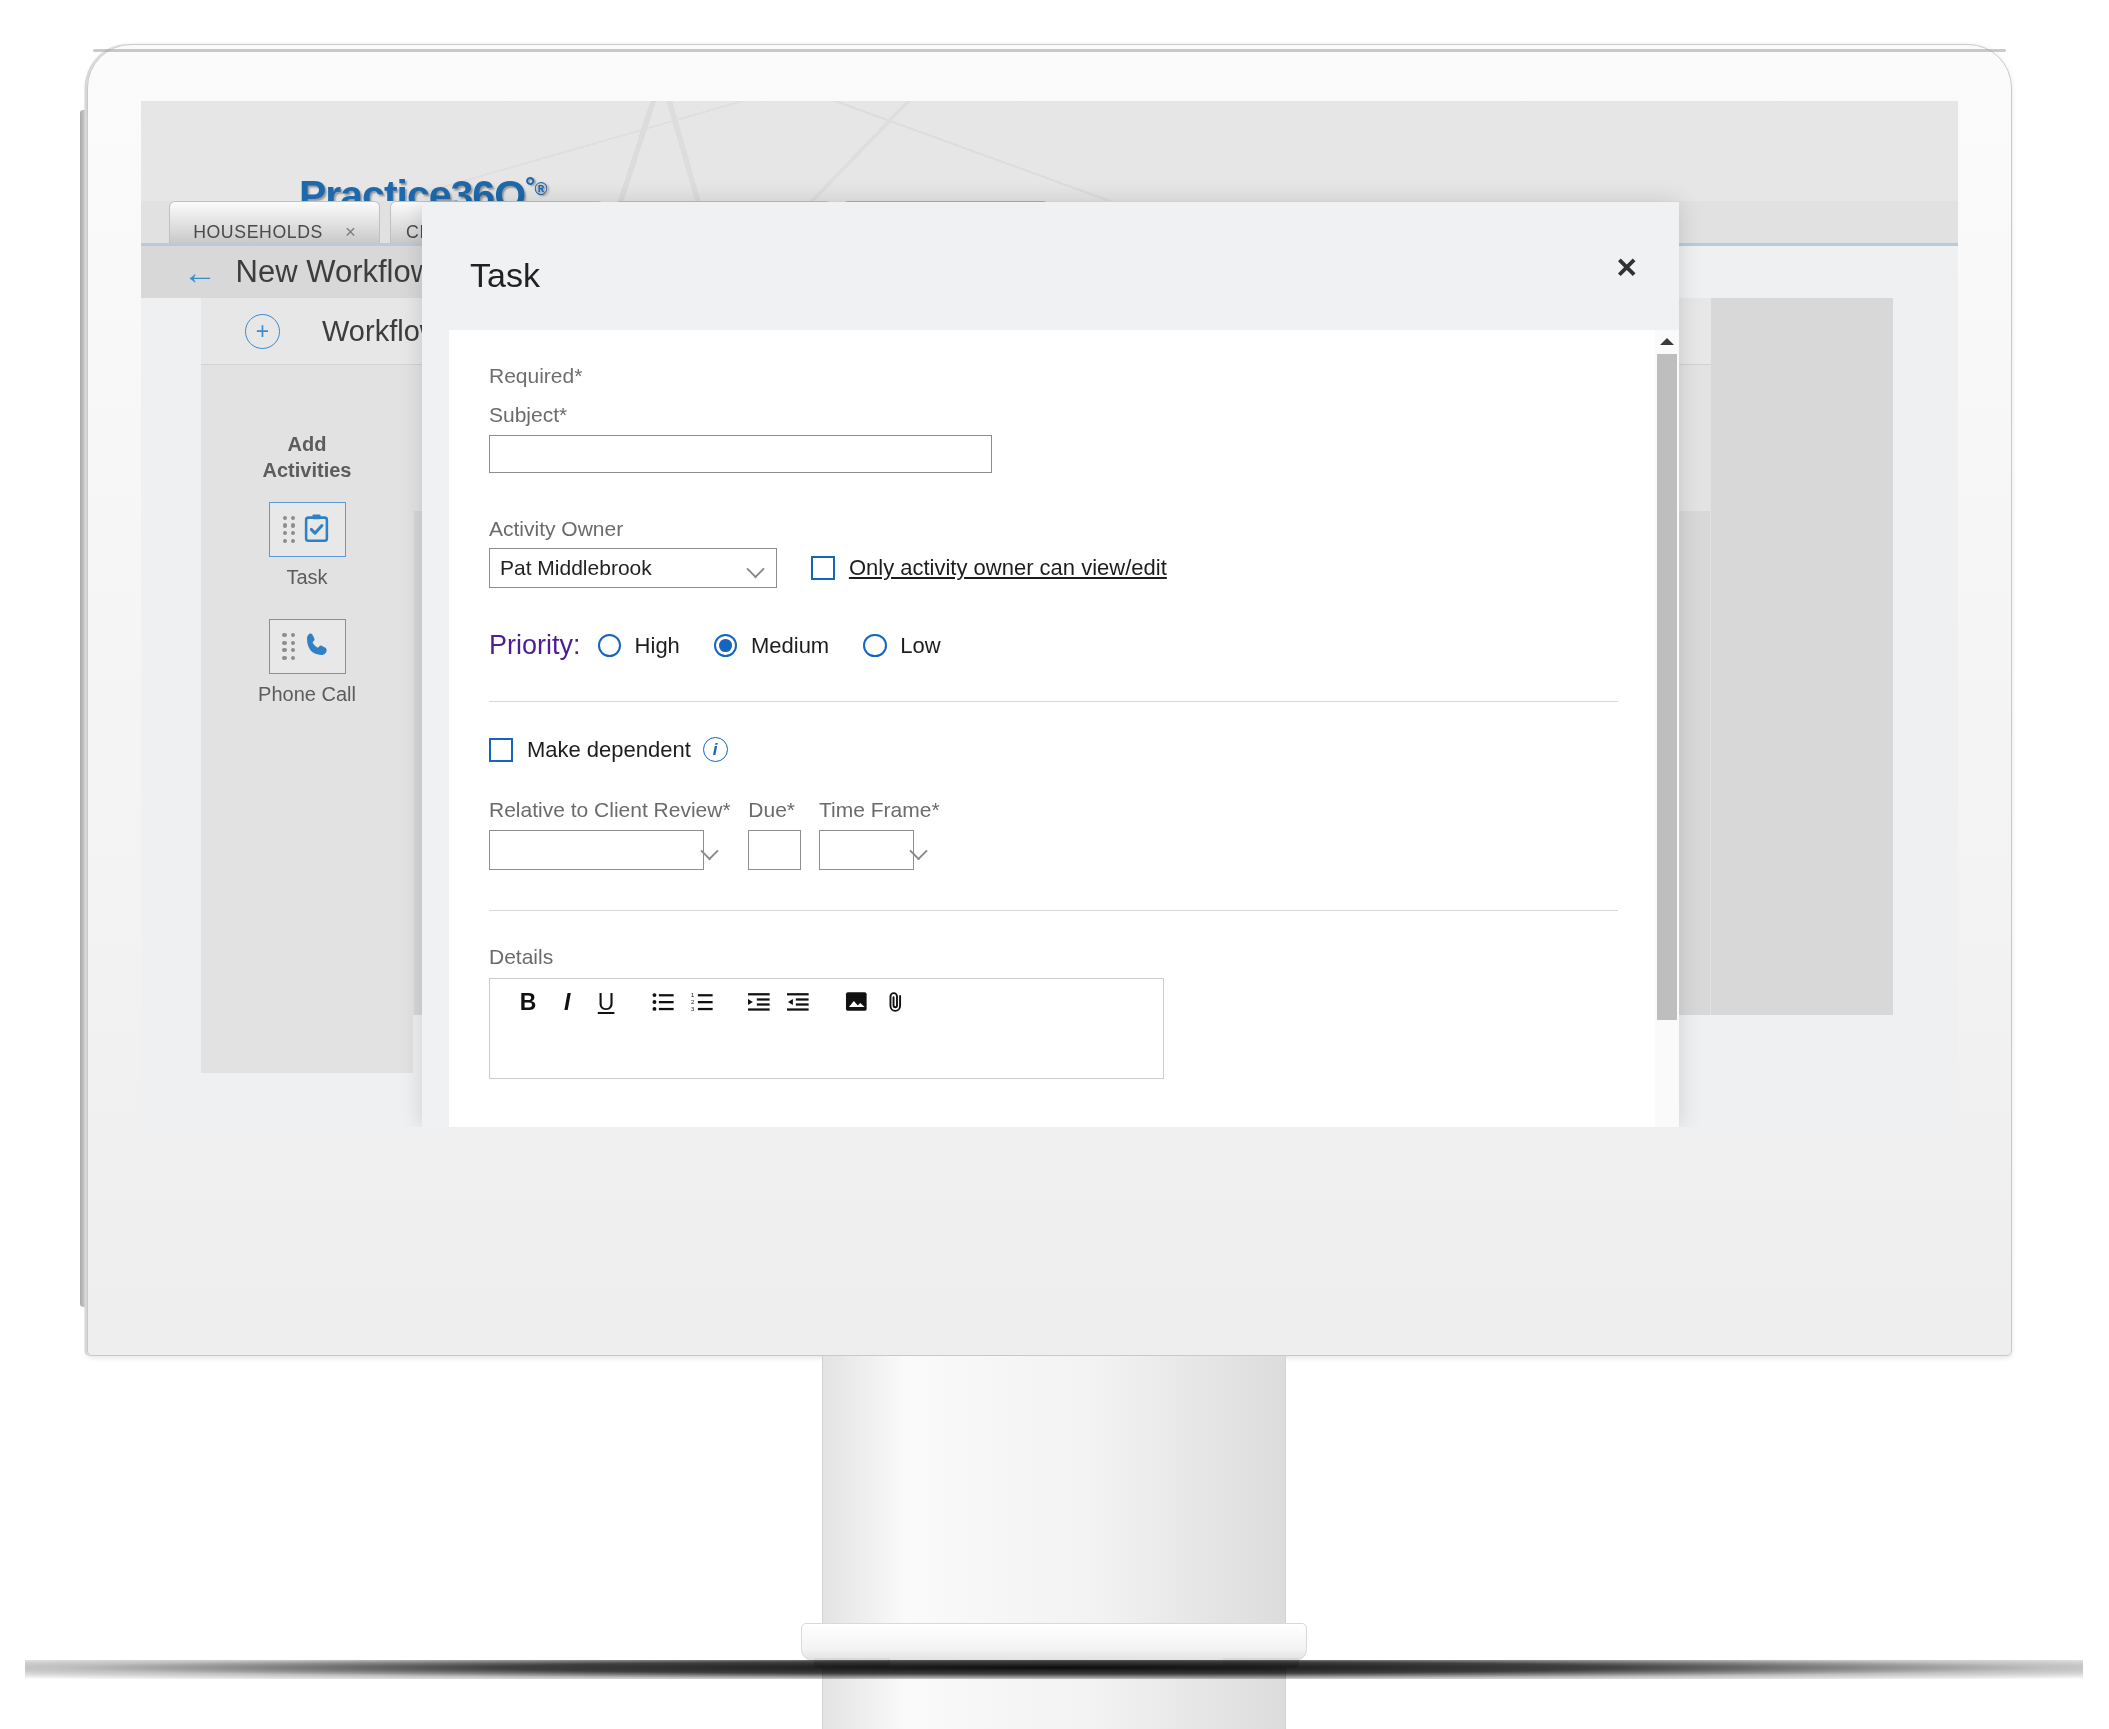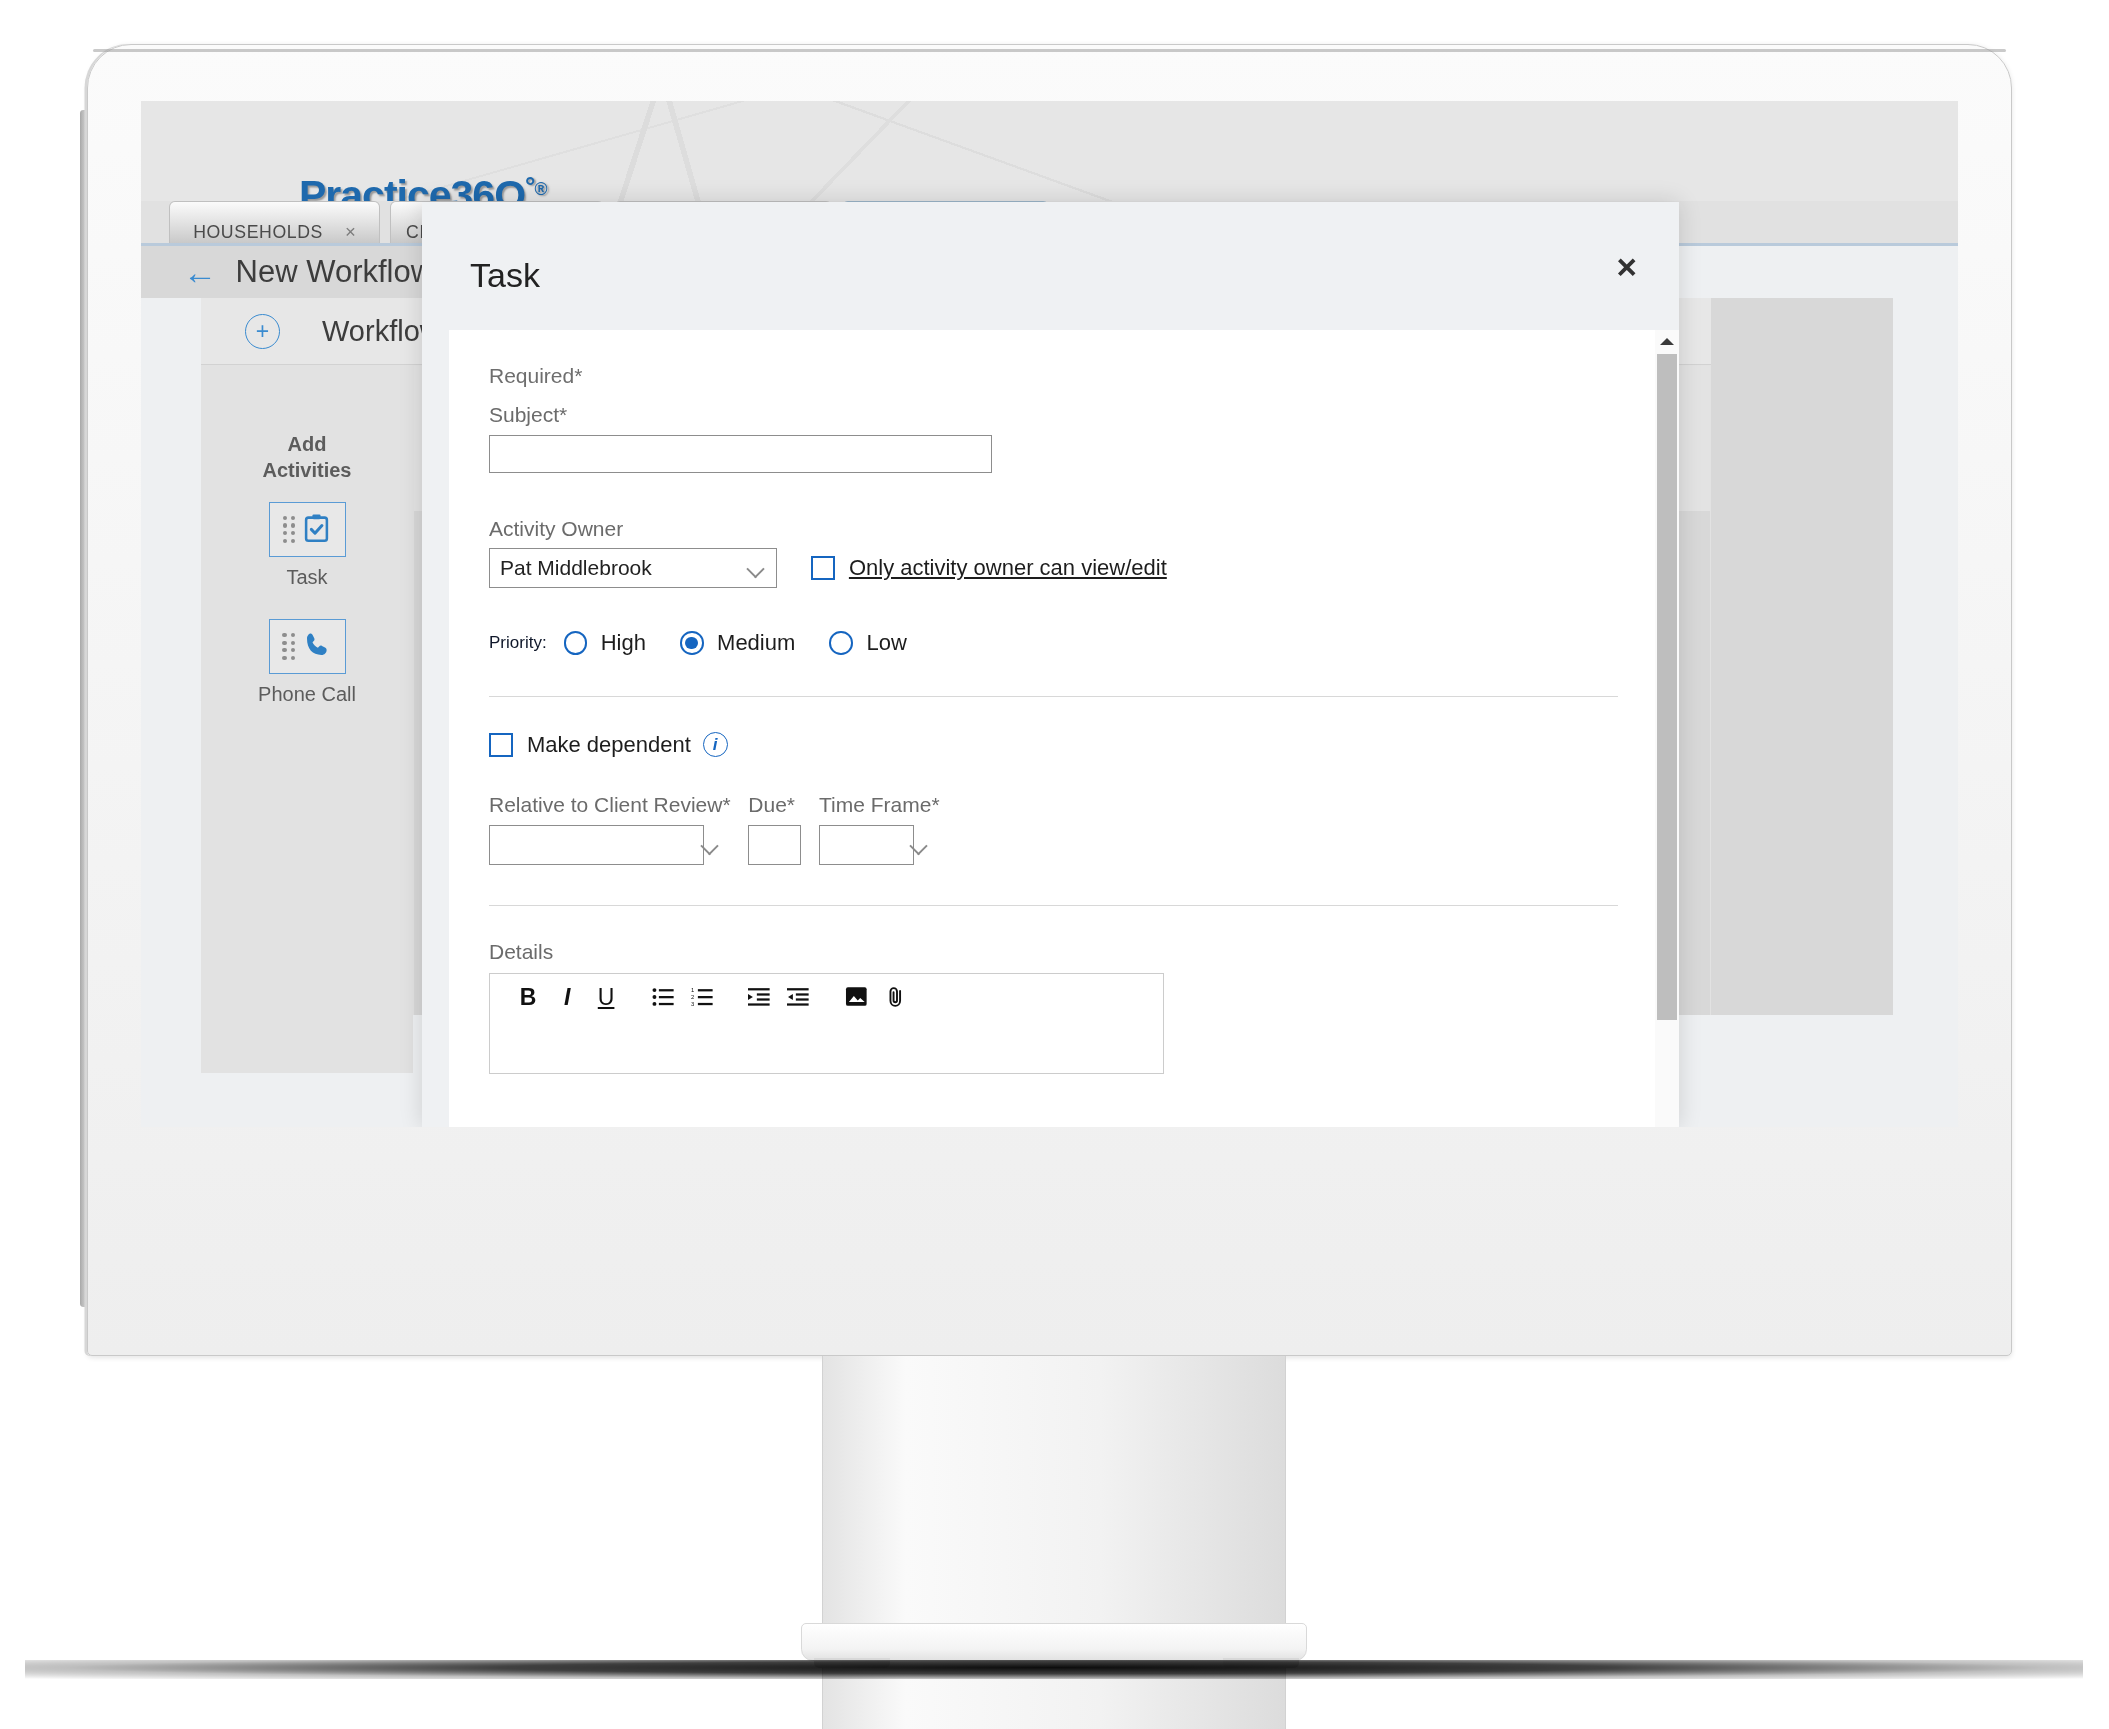--- a/index.html
+++ b/index.html
@@ -227,21 +227,21 @@
   #owner-row{display:flex;align-items:center;}
   #owner-select{width:288px;}
   .cb-square{
     width:23.6px;height:23.6px;border:2.5px solid #1565c0;background:#ffffff;
     flex:0 0 auto;cursor:pointer;
   }
   #owner-cb-label{font-size:22px;color:#1d1d1d;margin-left:14.3px;white-space:nowrap;text-decoration:underline;}
   #owner-cb-group{display:flex;align-items:center;margin-left:34px;}
 
   #priority-row{display:flex;align-items:center;margin-top:42px;}
-  #priority-caption{font-size:17px;color:#0f172a;margin-right:17px;}
+  #priority-caption{font-size:27px;color:#4c1d95;margin-right:17px;}
   .radio-group{display:flex;align-items:center;margin-right:34px;cursor:pointer;}
   .radio{
     width:23.6px;height:23.6px;border-radius:50%;border:2.5px solid #1565c0;background:#fff;
     display:flex;align-items:center;justify-content:center;flex:0 0 auto;
   }
   .radio .dot{width:12.6px;height:12.6px;border-radius:50%;background:#1565c0;display:none;}
   .radio.checked .dot{display:block;}
   .radio-label{font-size:22px;color:#1d1d1d;margin-left:13.5px;}
 
   .hr{height:0.8px;background:#d8d8d8;margin:40px 0 0 0;}

